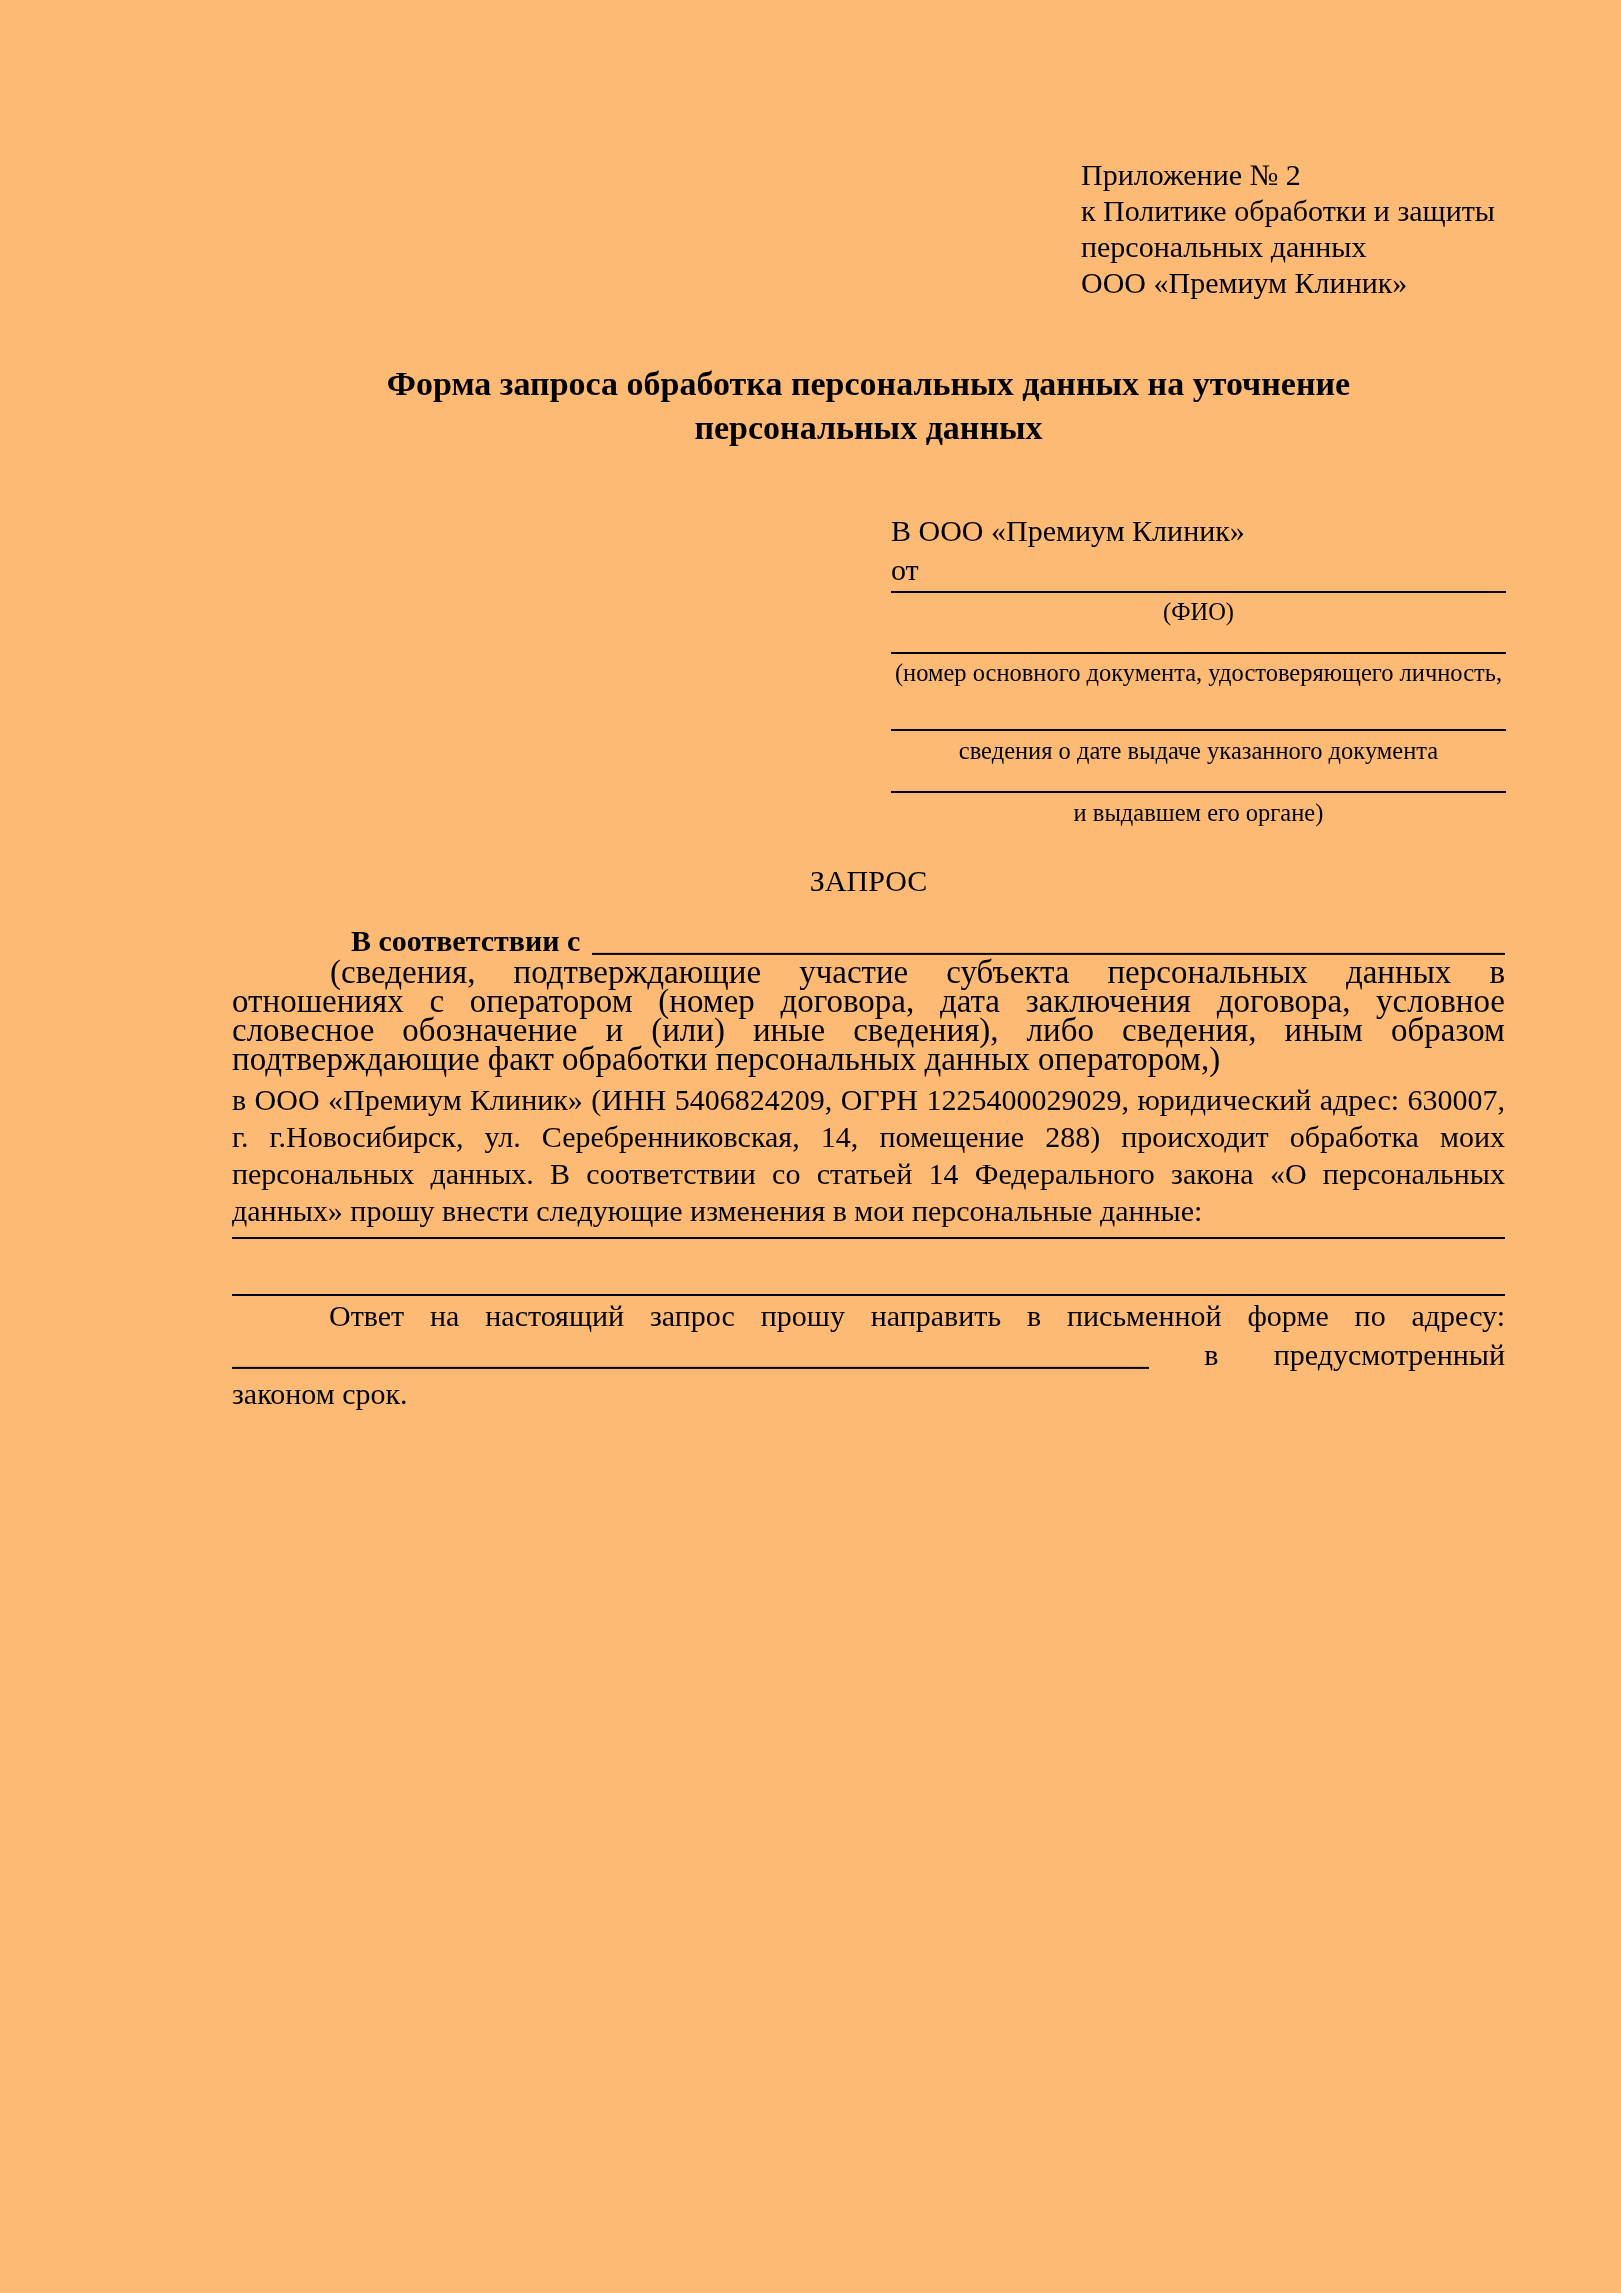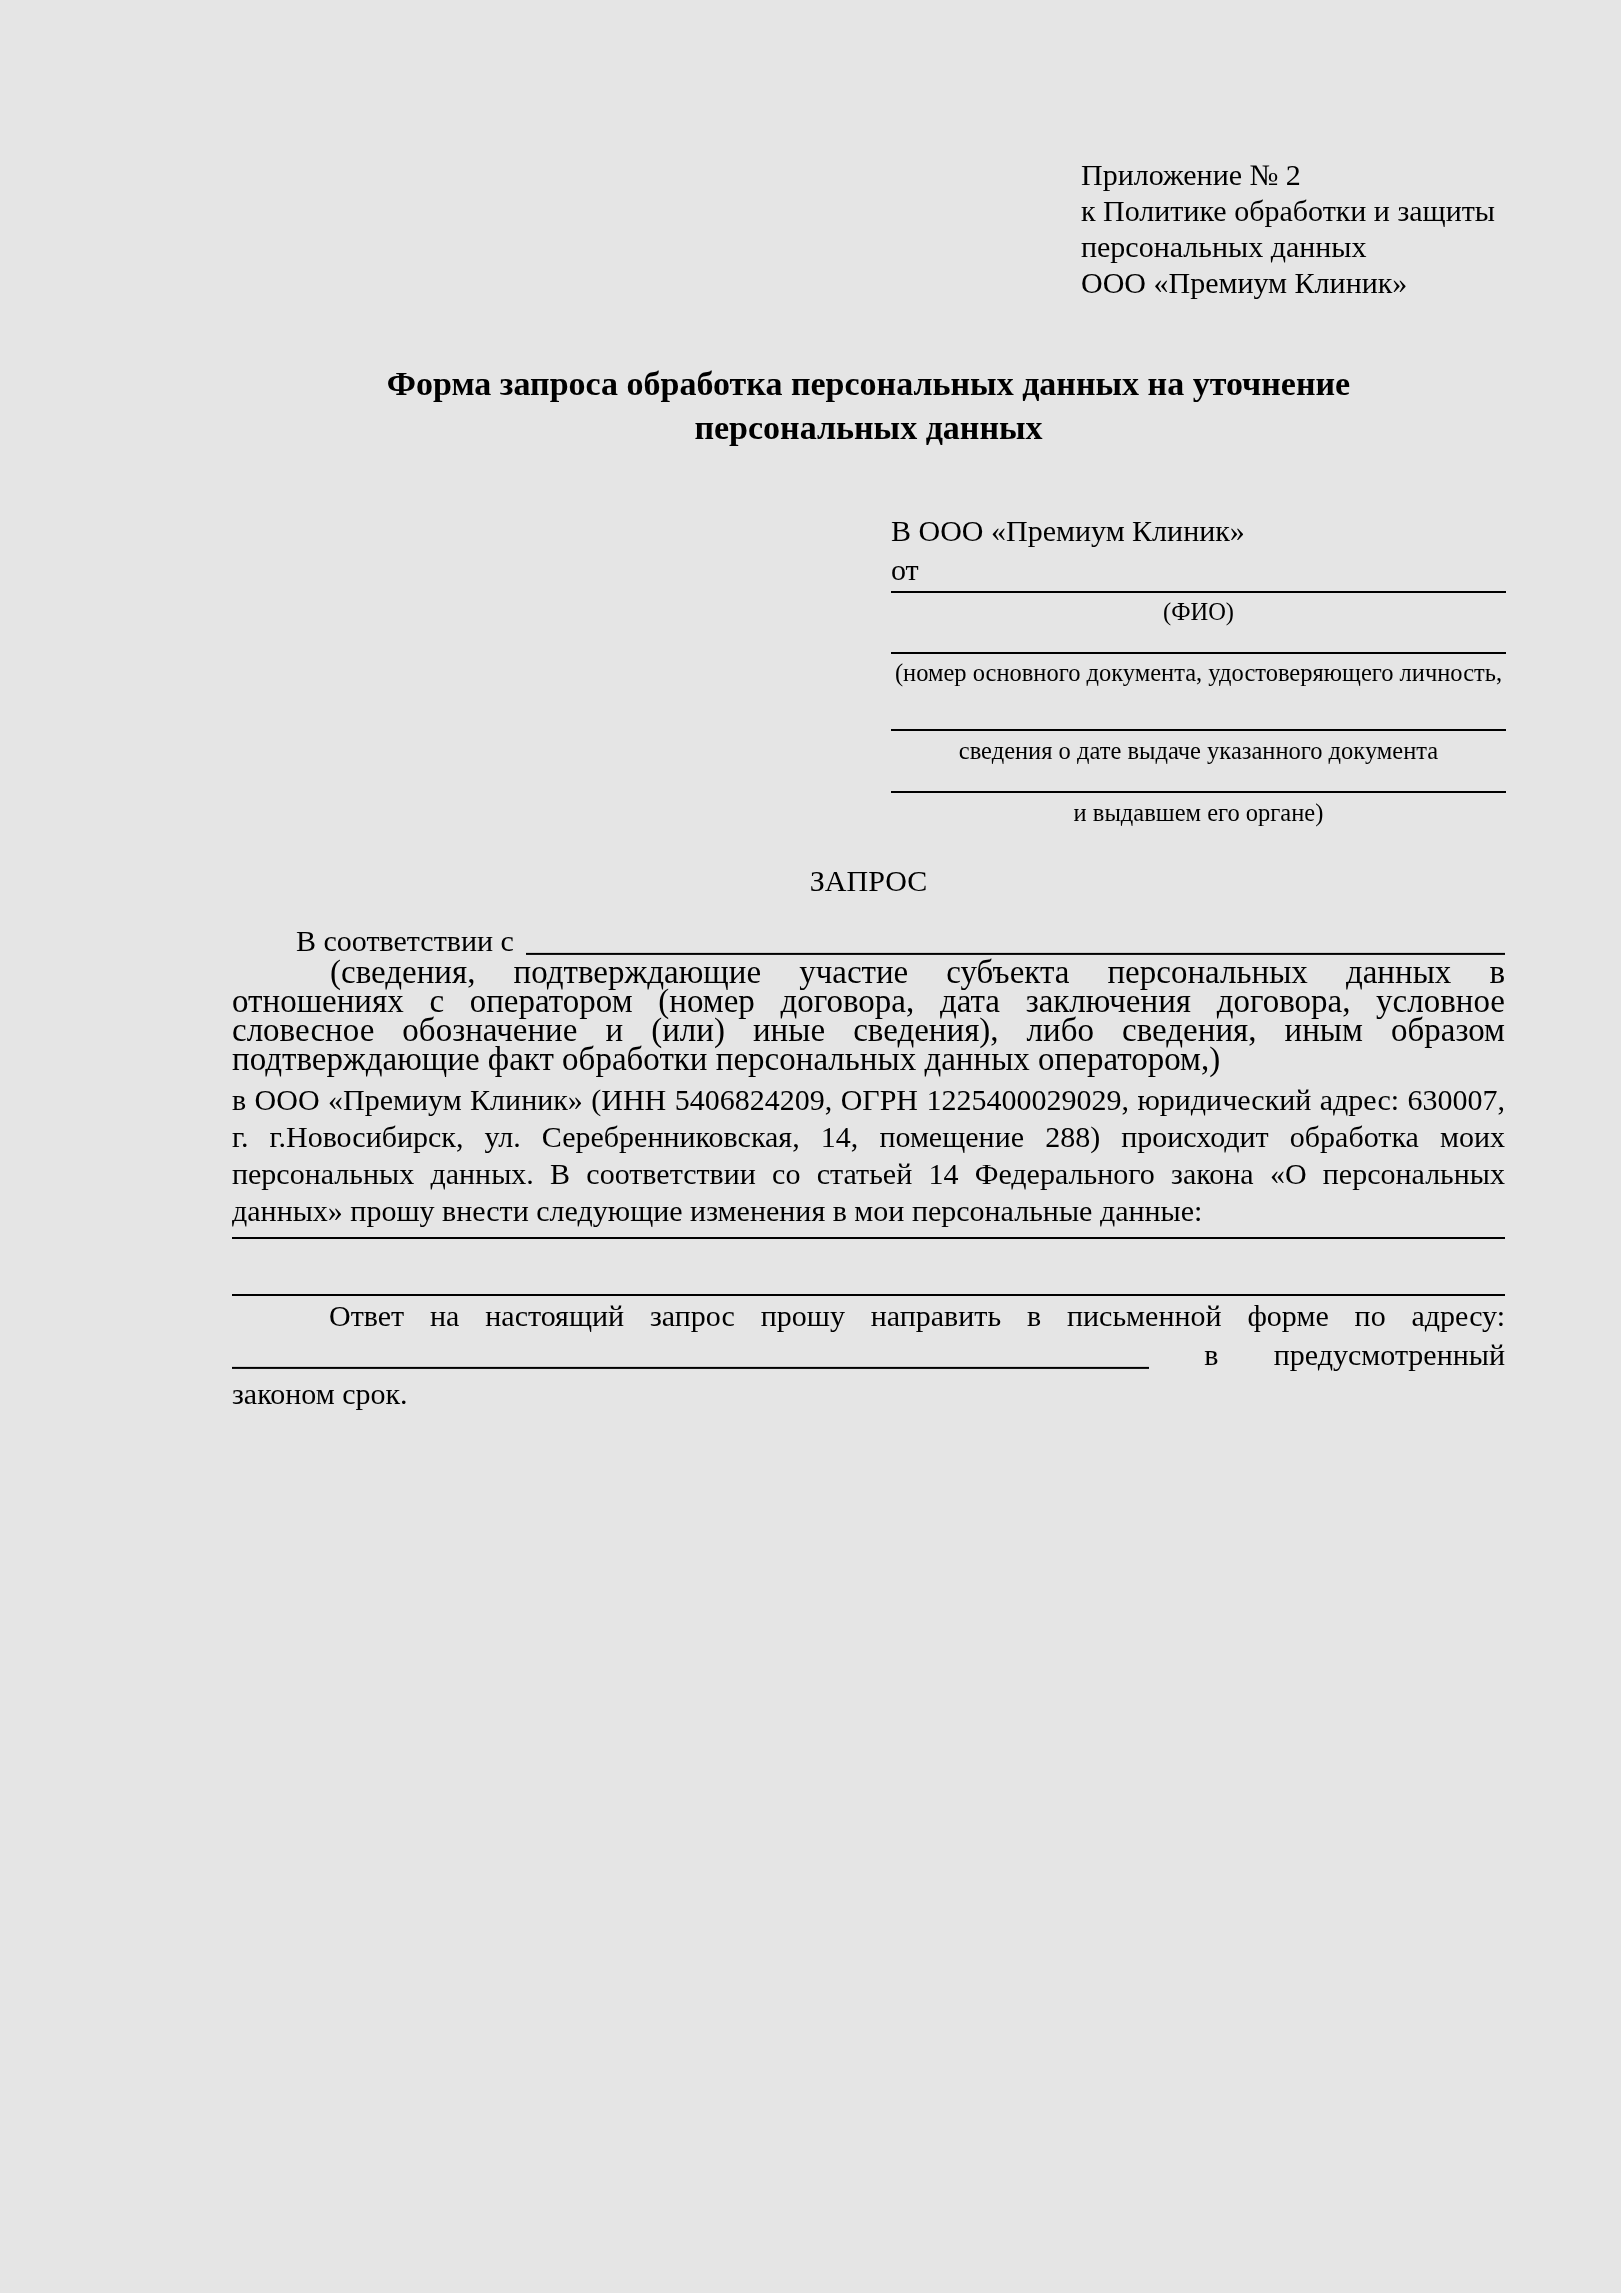--- a/index.html
+++ b/index.html
@@ -1,20 +1,20 @@
 <!DOCTYPE html>
 <html><head>
 <meta charset="utf-8">
 <style>
   html, body { margin: 0; padding: 0; background: #ffffff; }
   .page {
     position: relative;
     width: 1621px;
     height: 2294px;
-    background: #e5e5e5;
+    background: #fdba74;
     color: #000000;
     font-family: "Liberation Serif", "DejaVu Serif", serif;
     font-size: 30px;
     box-sizing: border-box;
     padding: 157px 116px 0 232px;
     overflow: hidden;
   }
   .annex-block {
     margin-left: 849px;
     line-height: 36px;
@@ -57,21 +57,21 @@
     font-weight: normal;
     font-size: 30px;
     line-height: 33px;
   }
   .intro-row {
     margin-top: 25.5px;
     display: flex;
     align-items: baseline;
     line-height: 35px;
   }
-  .intro-row .intro-prefix { margin-left: 64px; white-space: nowrap; }
+  .intro-row .intro-prefix { margin-left: 119px; white-space: nowrap; font-weight: bold; }
   .fill-line {
     flex: 1;
     height: 0;
     border-bottom: 2px solid #000000;
     margin-left: 11.8px;
     transform: translateY(3.9px);
   }
   .intro-hint {
     margin-top: 0;
     font-size: 33px;

